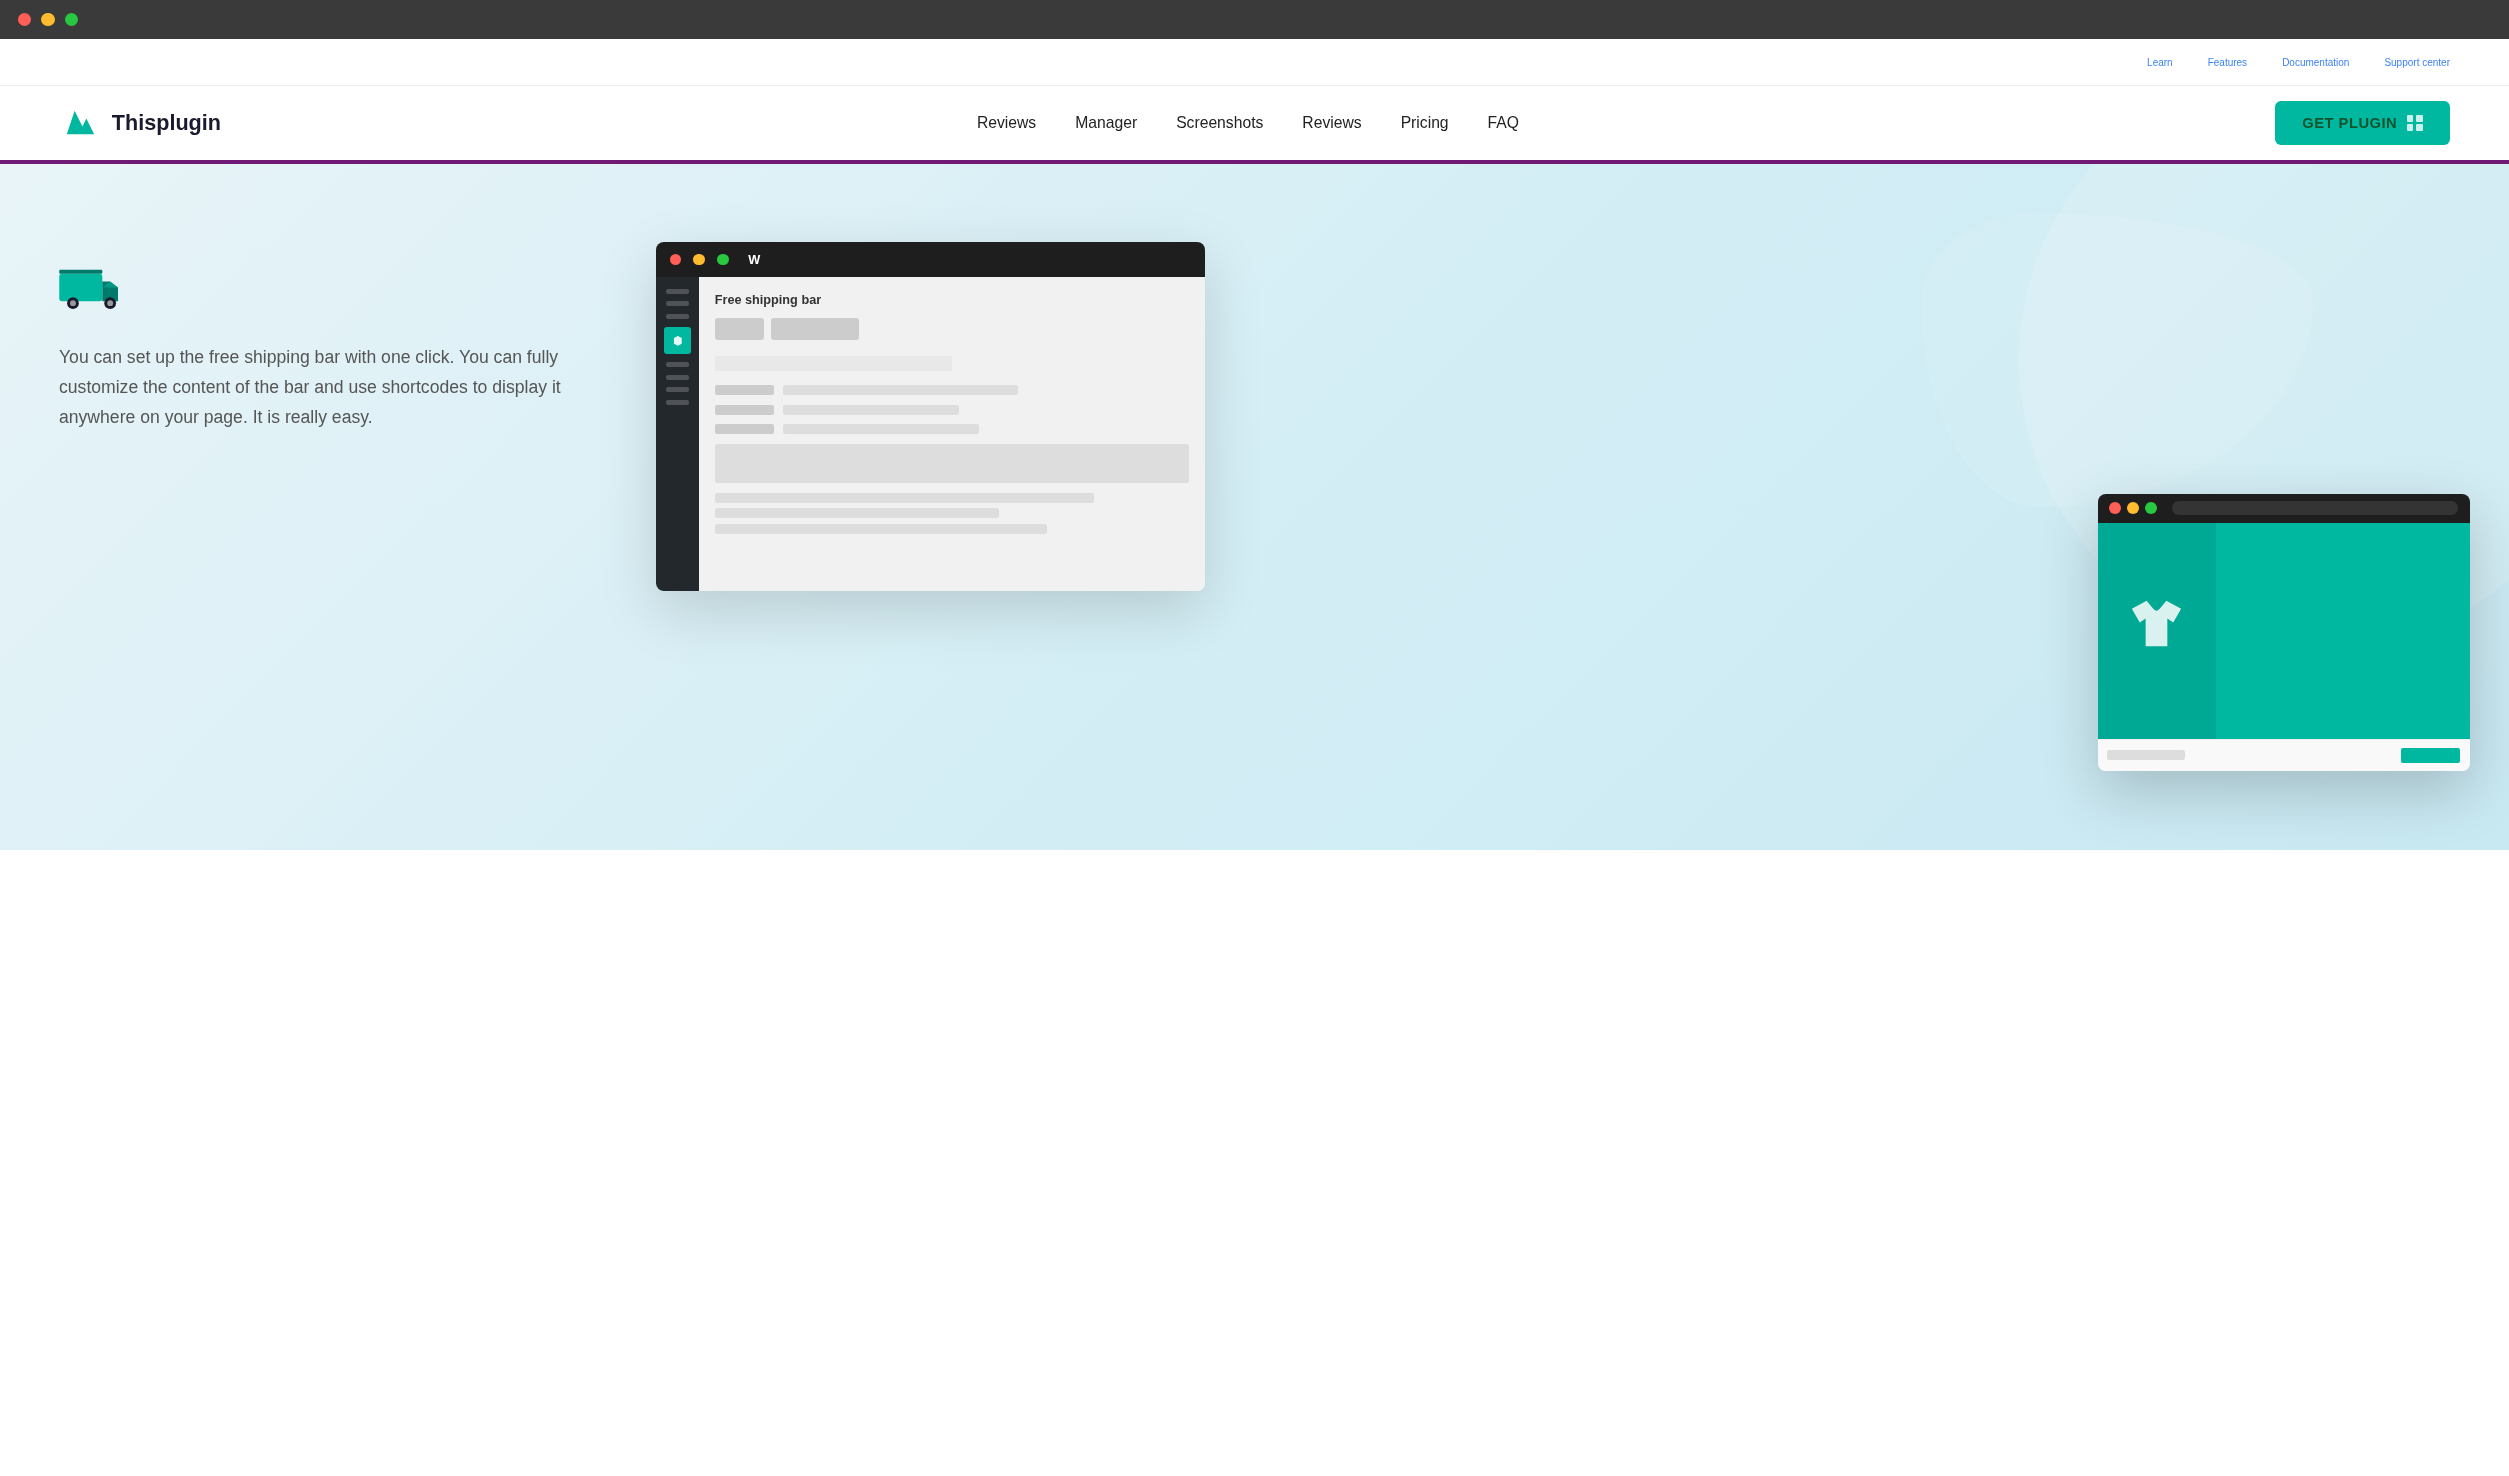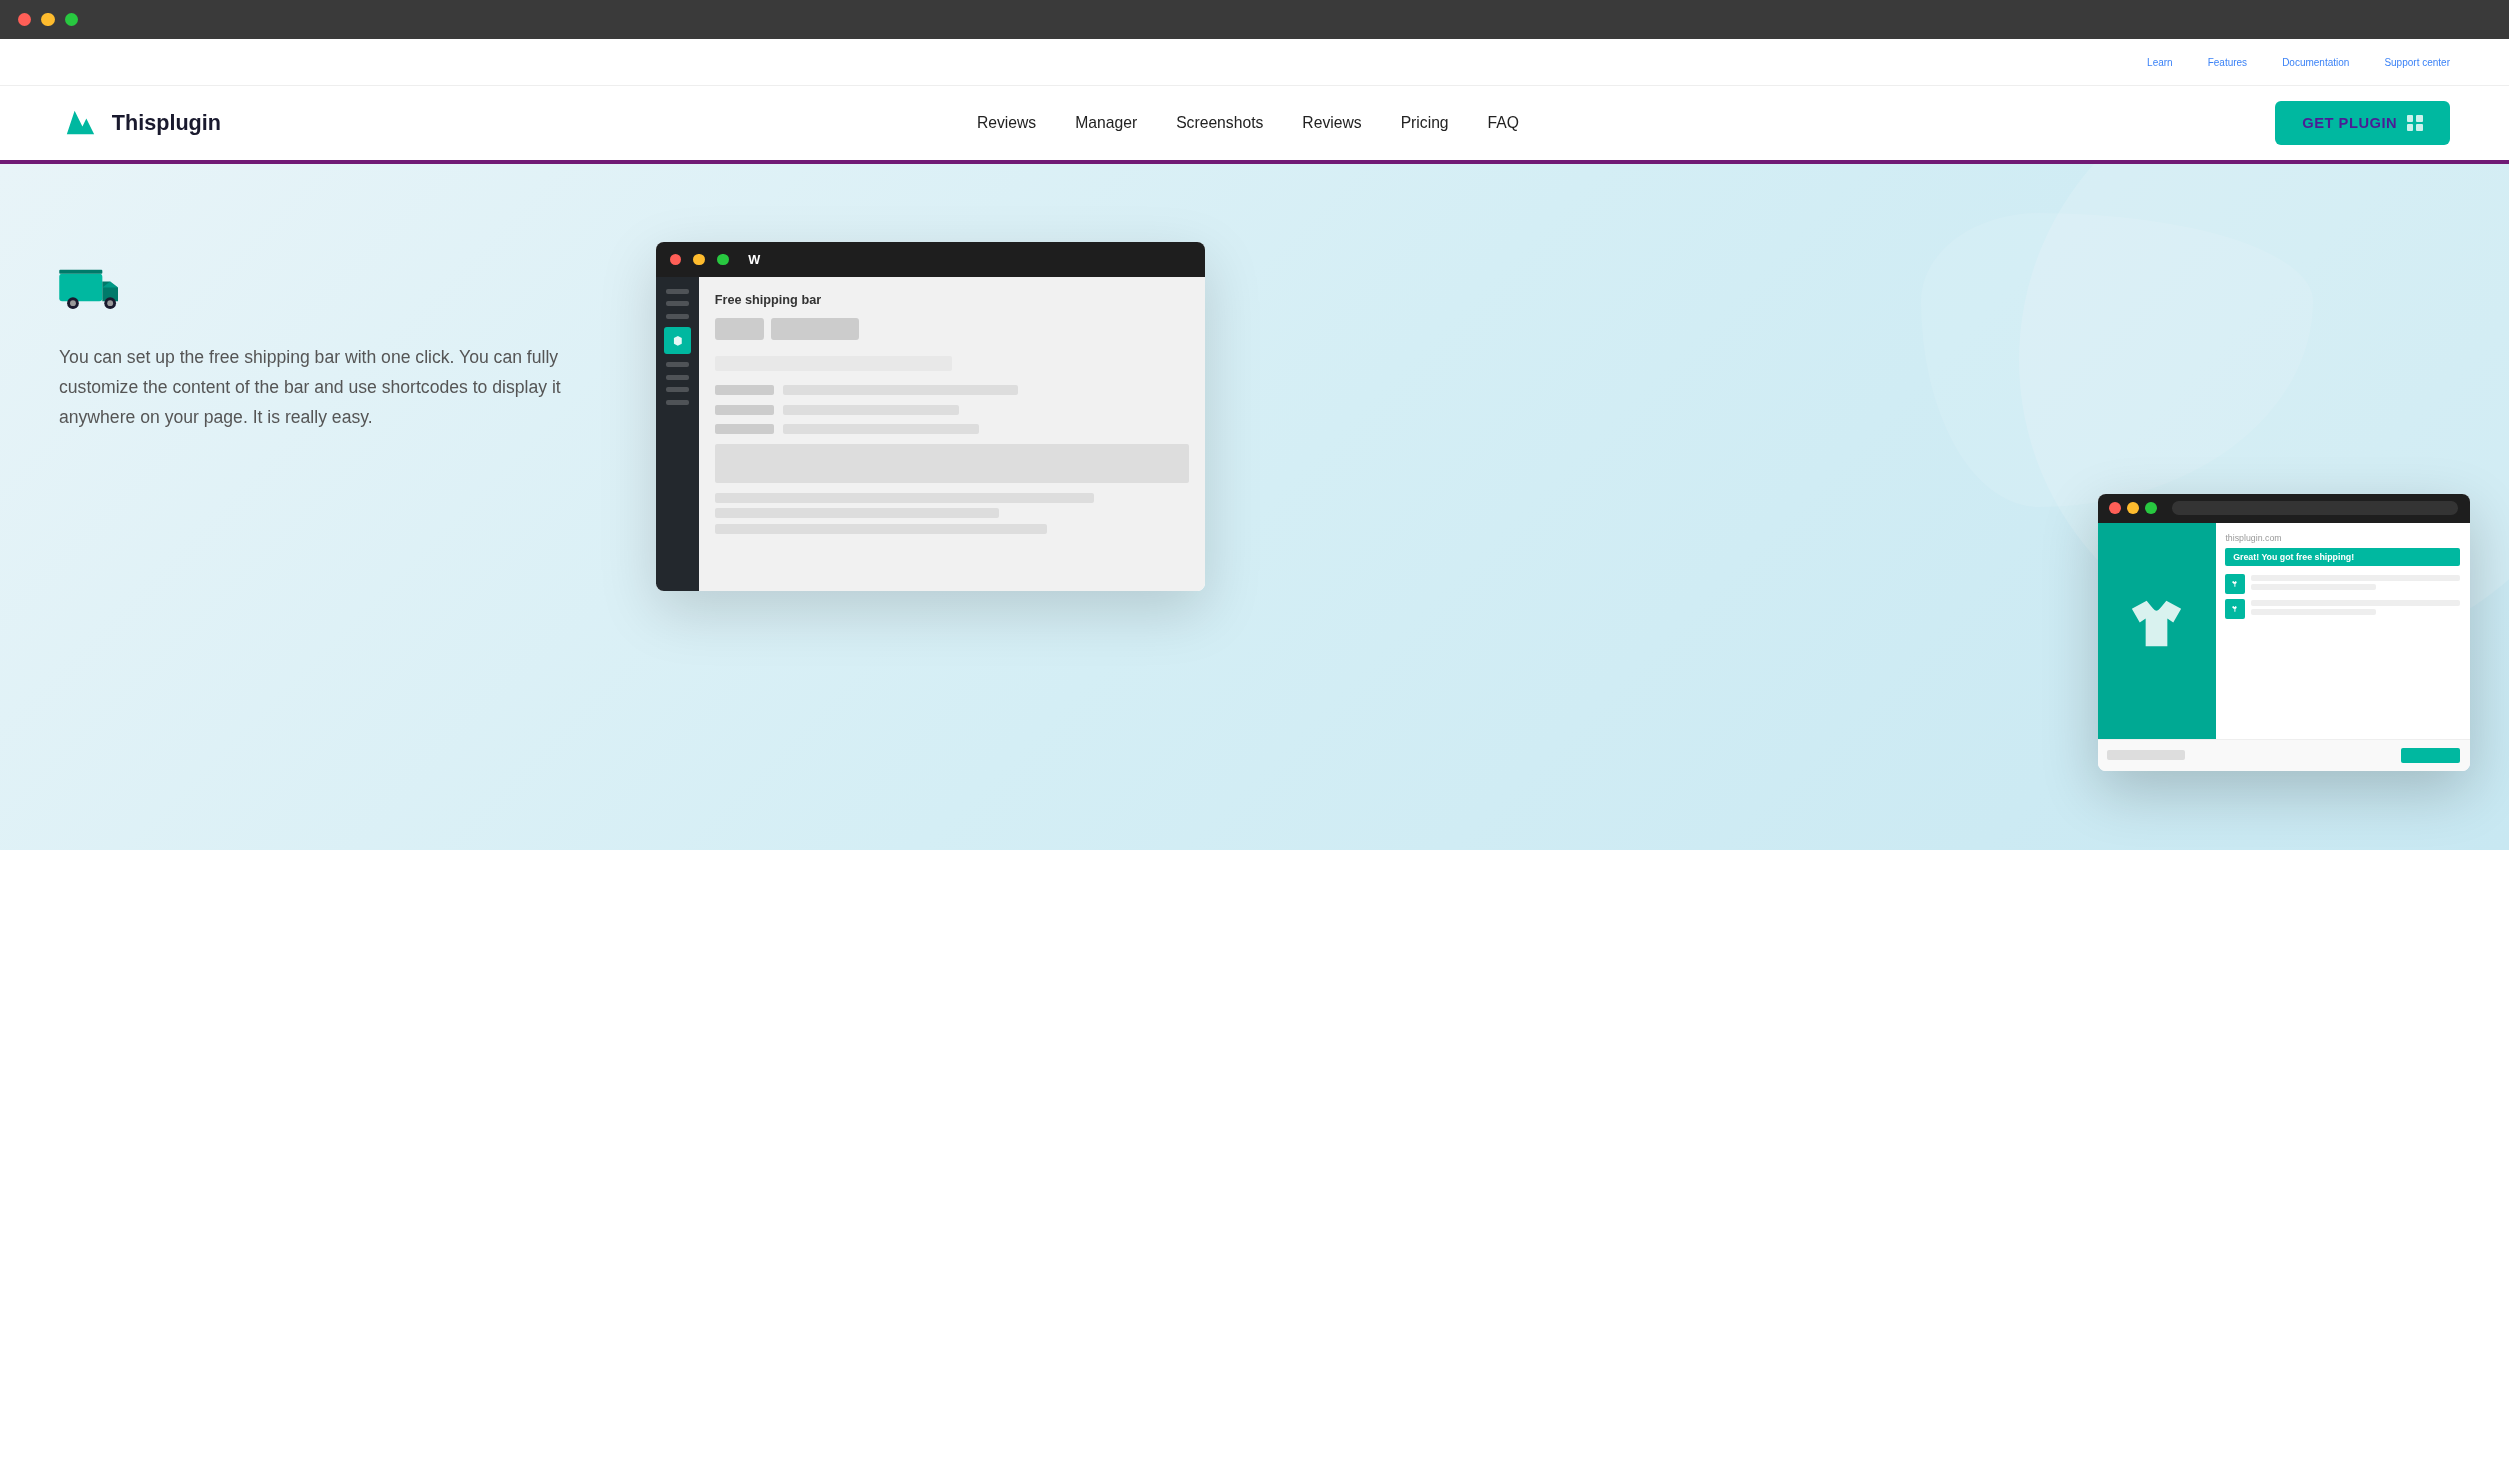--- a/index.html
+++ b/index.html
@@ -69,21 +69,21 @@
       list-style: none;
     }
     .nav-links a {
       text-decoration: none;
       color: #222;
       font-size: 15.7px;
       font-weight: 500;
     }
     .get-plugin-btn {
       background: #00b8a0;
-      color: #4c1d95;
+      color: #14532d;
       border: none;
       padding: 13.7px 27.4px;
       border-radius: 5.9px;
       font-size: 14.7px;
       font-weight: 700;
       cursor: pointer;
       display: flex;
       align-items: center;
       gap: 9.8px;
       letter-spacing: 0.5px;
@@ -435,46 +435,20 @@
         <div style="flex:1;height:13.7px;background:rgba(255,255,255,0.1);border-radius:6.9px;margin-left:9.8px;"></div>
       </div>
       <div class="preview-body">
         <div class="preview-left">
           <span class="tshirt-icon">
             <svg width="69" height="69" viewBox="0 0 70 70" fill="none">
               <path d="M10 20 L25 12 L30 18 C31 19 33 22 35 22 C37 22 39 19 40 18 L45 12 L60 20 L52 34 L46 30 L46 58 L24 58 L24 30 L18 34 Z" fill="rgba(255,255,255,0.85)"></path>
             </svg>
           </span>
         </div>
-        <div class="preview-right">
-          <div class="preview-site-name">thisplugin.com</div>
-          <div class="preview-banner">Great! You got free shipping!</div>
-          <div class="preview-item-row">
-            <div class="preview-item-icon">
-              <svg width="9.8" height="9.8" viewBox="0 0 10 10">
-                  <path d="M2 3L3.5 2L4.5 3C4.6 3.1 5 3 5 3L5.5 2L7 3 L6 5L5.5 4.5L5.5 8L4.5 8L4.5 4.5L4 5 Z" fill="#fff"></path>
-                </svg>
-            </div>
-            <div class="preview-item-lines">
-              <div class="preview-item-line"></div>
-              <div class="preview-item-line short"></div>
-            </div>
-          </div>
-          <div class="preview-item-row">
-            <div class="preview-item-icon">
-              <svg width="9.8" height="9.8" viewBox="0 0 10 10">
-                  <path d="M2 3L3.5 2L4.5 3C4.6 3.1 5 3 5 3L5.5 2L7 3 L6 5L5.5 4.5L5.5 8L4.5 8L4.5 4.5L4 5 Z" fill="#fff"></path>
-                </svg>
-            </div>
-            <div class="preview-item-lines">
-              <div class="preview-item-line"></div>
-              <div class="preview-item-line short"></div>
-            </div>
-          </div>
-        </div>
       </div>
       <div class="preview-footer">
         <div style="height:9.8px;width:78px;background:#ddd;border-radius:2px;"></div>
         <div class="preview-footer-btn accent"></div>
       </div>
     </div>
   </div>
 </section>
 
 

